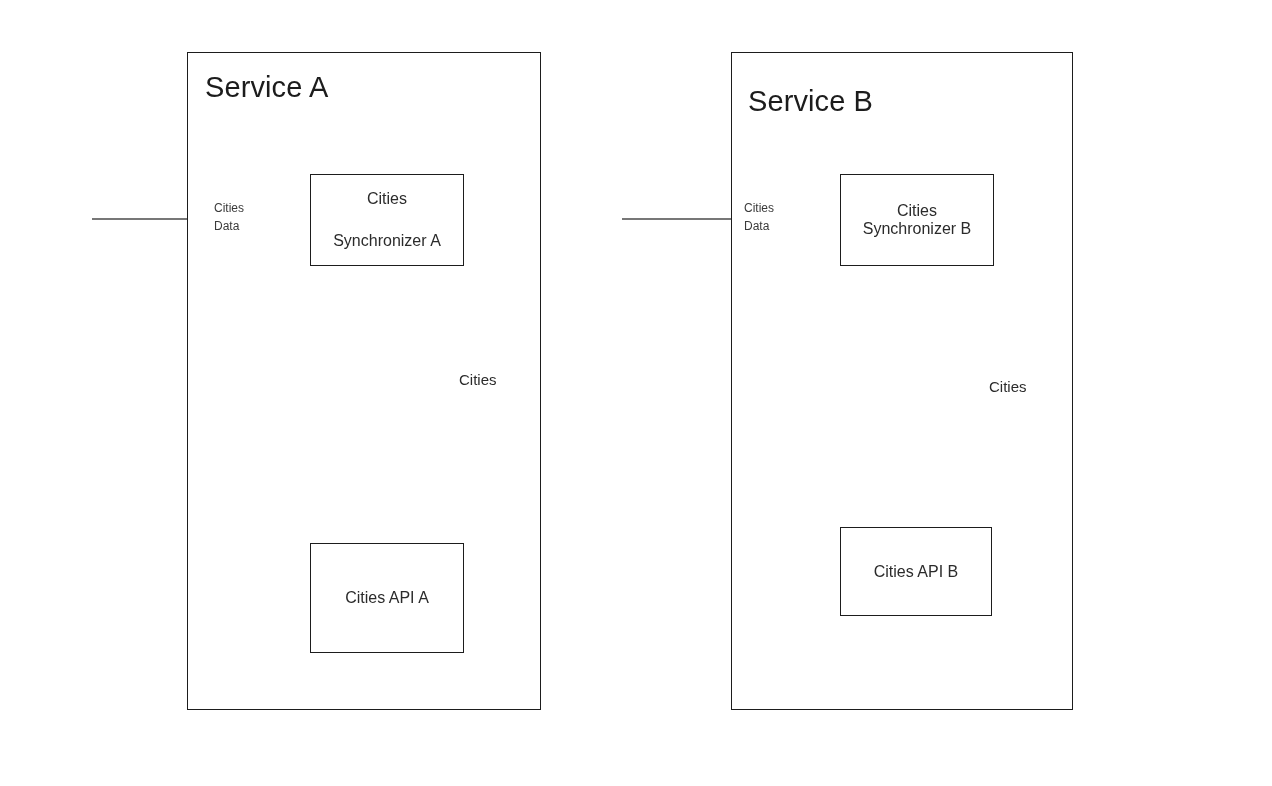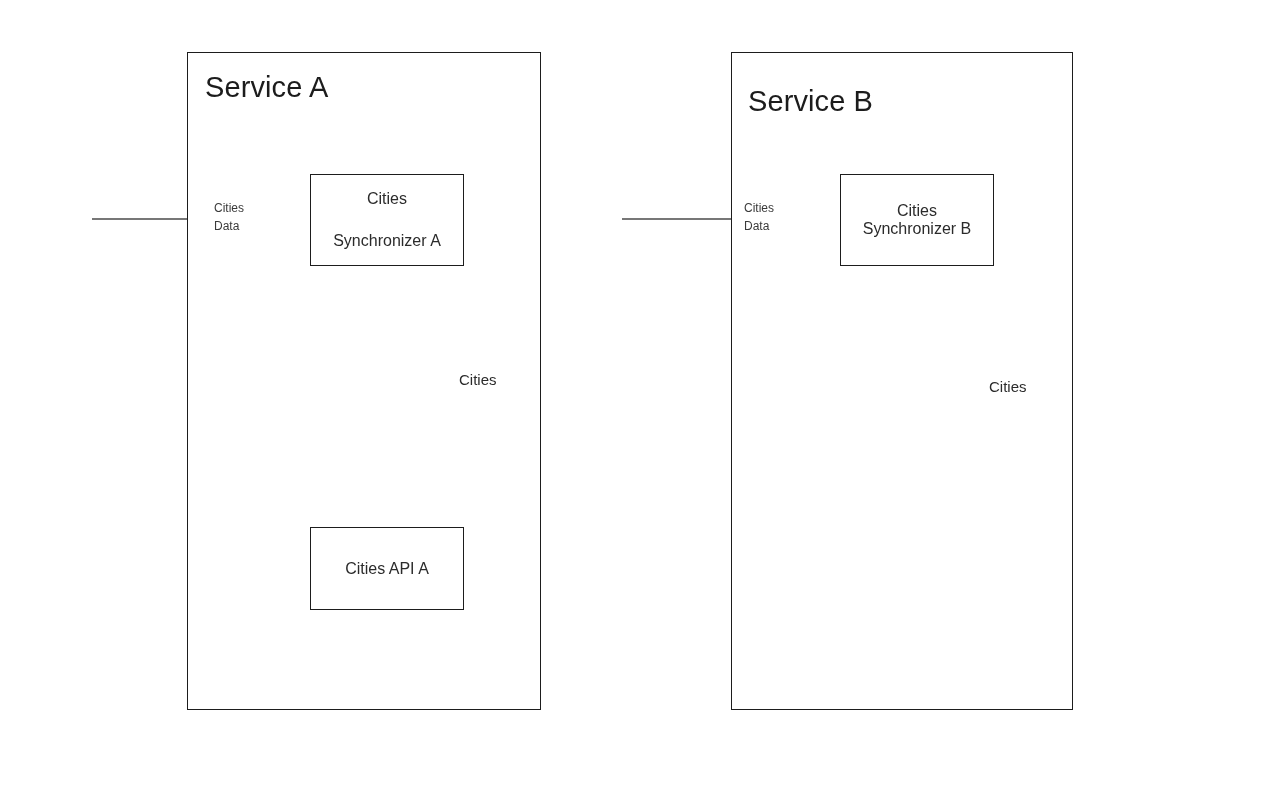--- a/index.html
+++ b/index.html
@@ -136,21 +136,21 @@
 
   <div class="box-node" style="left:310px; top:174px; width:154px; height:92px;">
     <div style="position:relative; width:100%; text-align:center;">
       <div class="node-label-2l" style="position:relative;">Cities</div>
       <div class="node-label-2l" style="position:relative;margin-top:24px;">Synchronizer A</div>
     </div>
   </div>
 
   <div class="txt store-label" style="left:459px; top:371px;">Cities</div>
 
-  <div class="box-node" style="left:310px; top:527px; width:154px; height:83px;">
+  <div class="box-node" style="left:310px; top:543px; width:154px; height:110px;">
     <div class="node-label" style="position:relative;">Cities API A</div>
   </div>
 
   <div class="container-node" style="left:731px; top:52px; width:342px; height:658px;">
   </div>
   <div class="txt service-title" style="left:748px; top:84px;">Service B</div>
 
   <div style="position:absolute; left:744px; top:201px; width:60px;">
     <div class="txt edge-label" style="left:0; top:0;">Cities</div>
     <div class="txt edge-label" style="left:0; top:18px;">Data</div>
@@ -158,14 +158,17 @@
 
   <div class="box-node" style="left:840px; top:174px; width:154px; height:92px;">
     <div style="position:relative; width:100%; text-align:center;">
       <div class="node-label-2l" style="position:relative;">Cities</div>
       <div class="node-label-2l" style="position:relative;">Synchronizer B</div>
     </div>
   </div>
 
   <div class="txt store-label" style="left:989px; top:378px;">Cities</div>
 
+  <div class="box-node" style="left:840px; top:527px; width:152px; height:89px;">
+    <div class="node-label" style="position:relative;">Cities API B</div>
+  </div>
 
 </div>
 
 </body></html>

